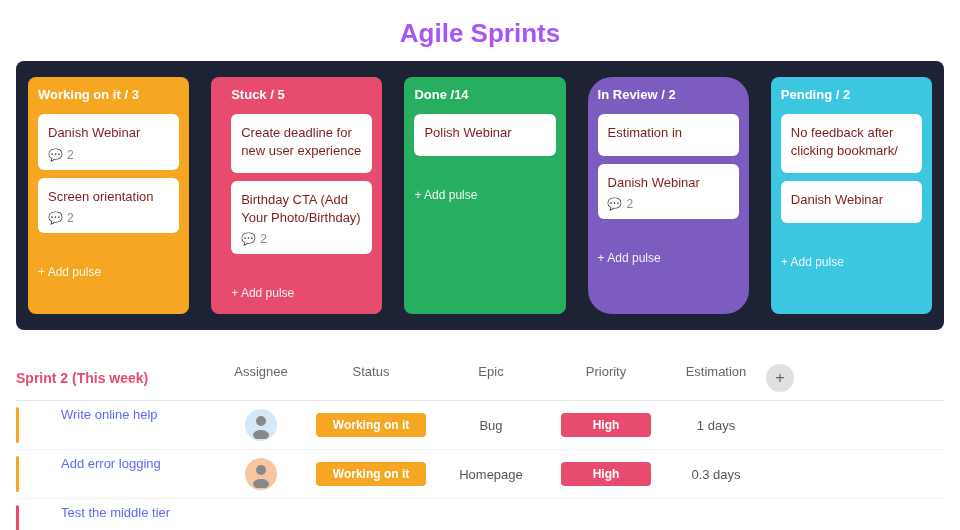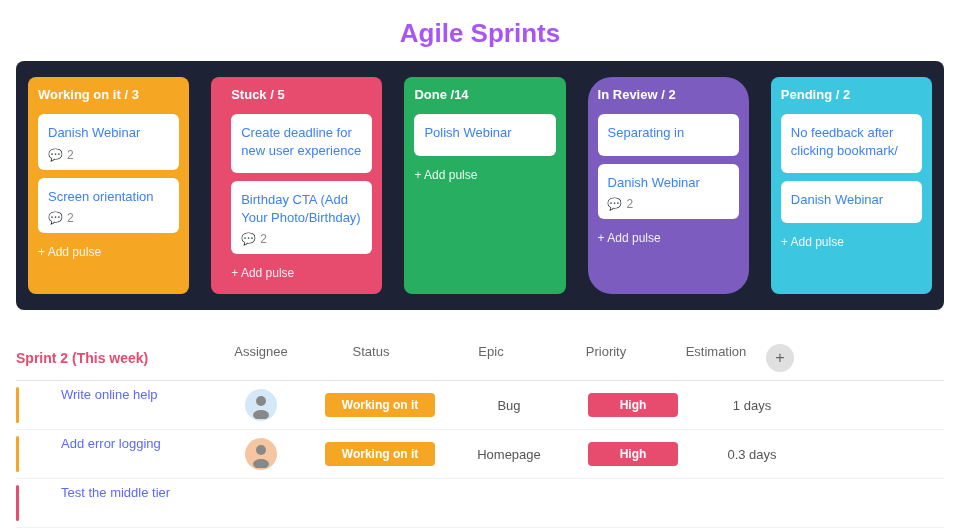--- a/index.html
+++ b/index.html
@@ -55,41 +55,42 @@
     }
 
     .kanban-card {
       background: #fff;
       border-radius: 6px;
       padding: 10px 10px 8px;
     }
 
     .card-title {
       font-size: 13px;
-      color: #3b82f6;
+      color: #7f1d1d;
       font-weight: 500;
       line-height: 1.35;
       margin-bottom: 6px;
     }
 
     .card-comments {
       display: flex;
       align-items: center;
       gap: 4px;
       font-size: 12px;
       color: #888;
     }
 
     .add-pulse {
       font-size: 12px;
       color: #fff;
       opacity: 0.9;
       cursor: pointer;
       padding: 4px 0;
       font-weight: 500;
+      margin-top: 20px;
     }
 
     
     .sprint-section {
       margin: 28px 16px 0;
     }
 
     .sprint-header-row {
       display: flex;
       align-items: center;
@@ -153,21 +154,20 @@
       align-items: flex-start;
       width: 200px;
       flex-shrink: 0;
       gap: 32px;
     }
 
     .sprint-row-data {
       display: flex;
       flex: 1;
       align-items: center;
-      gap: 9px;
     }
 
     .avatar {
       width: 32px;
       height: 32px;
       border-radius: 50%;
       background: #ccc;
       display: flex;
       align-items: center;
       justify-content: center;
@@ -273,21 +273,21 @@
     <div class="kanban-col col-done">
       <div class="col-header">Done /14</div>
       <div class="kanban-card">
         <div class="card-title">Polish Webinar</div>
       </div>
       <div class="add-pulse">+ Add pulse</div>
     </div>
     <div class="kanban-col col-review">
       <div class="col-header">In Review / 2</div>
       <div class="kanban-card">
-        <div class="card-title">Separating in</div>
+        <div class="card-title">Estimation in</div>
       </div>
       <div class="kanban-card">
         <div class="card-title">Danish Webinar</div>
         <div class="card-comments">
           <span>💬</span>
           <span>2</span>
         </div>
       </div>
       <div class="add-pulse">+ Add pulse</div>
     </div>

